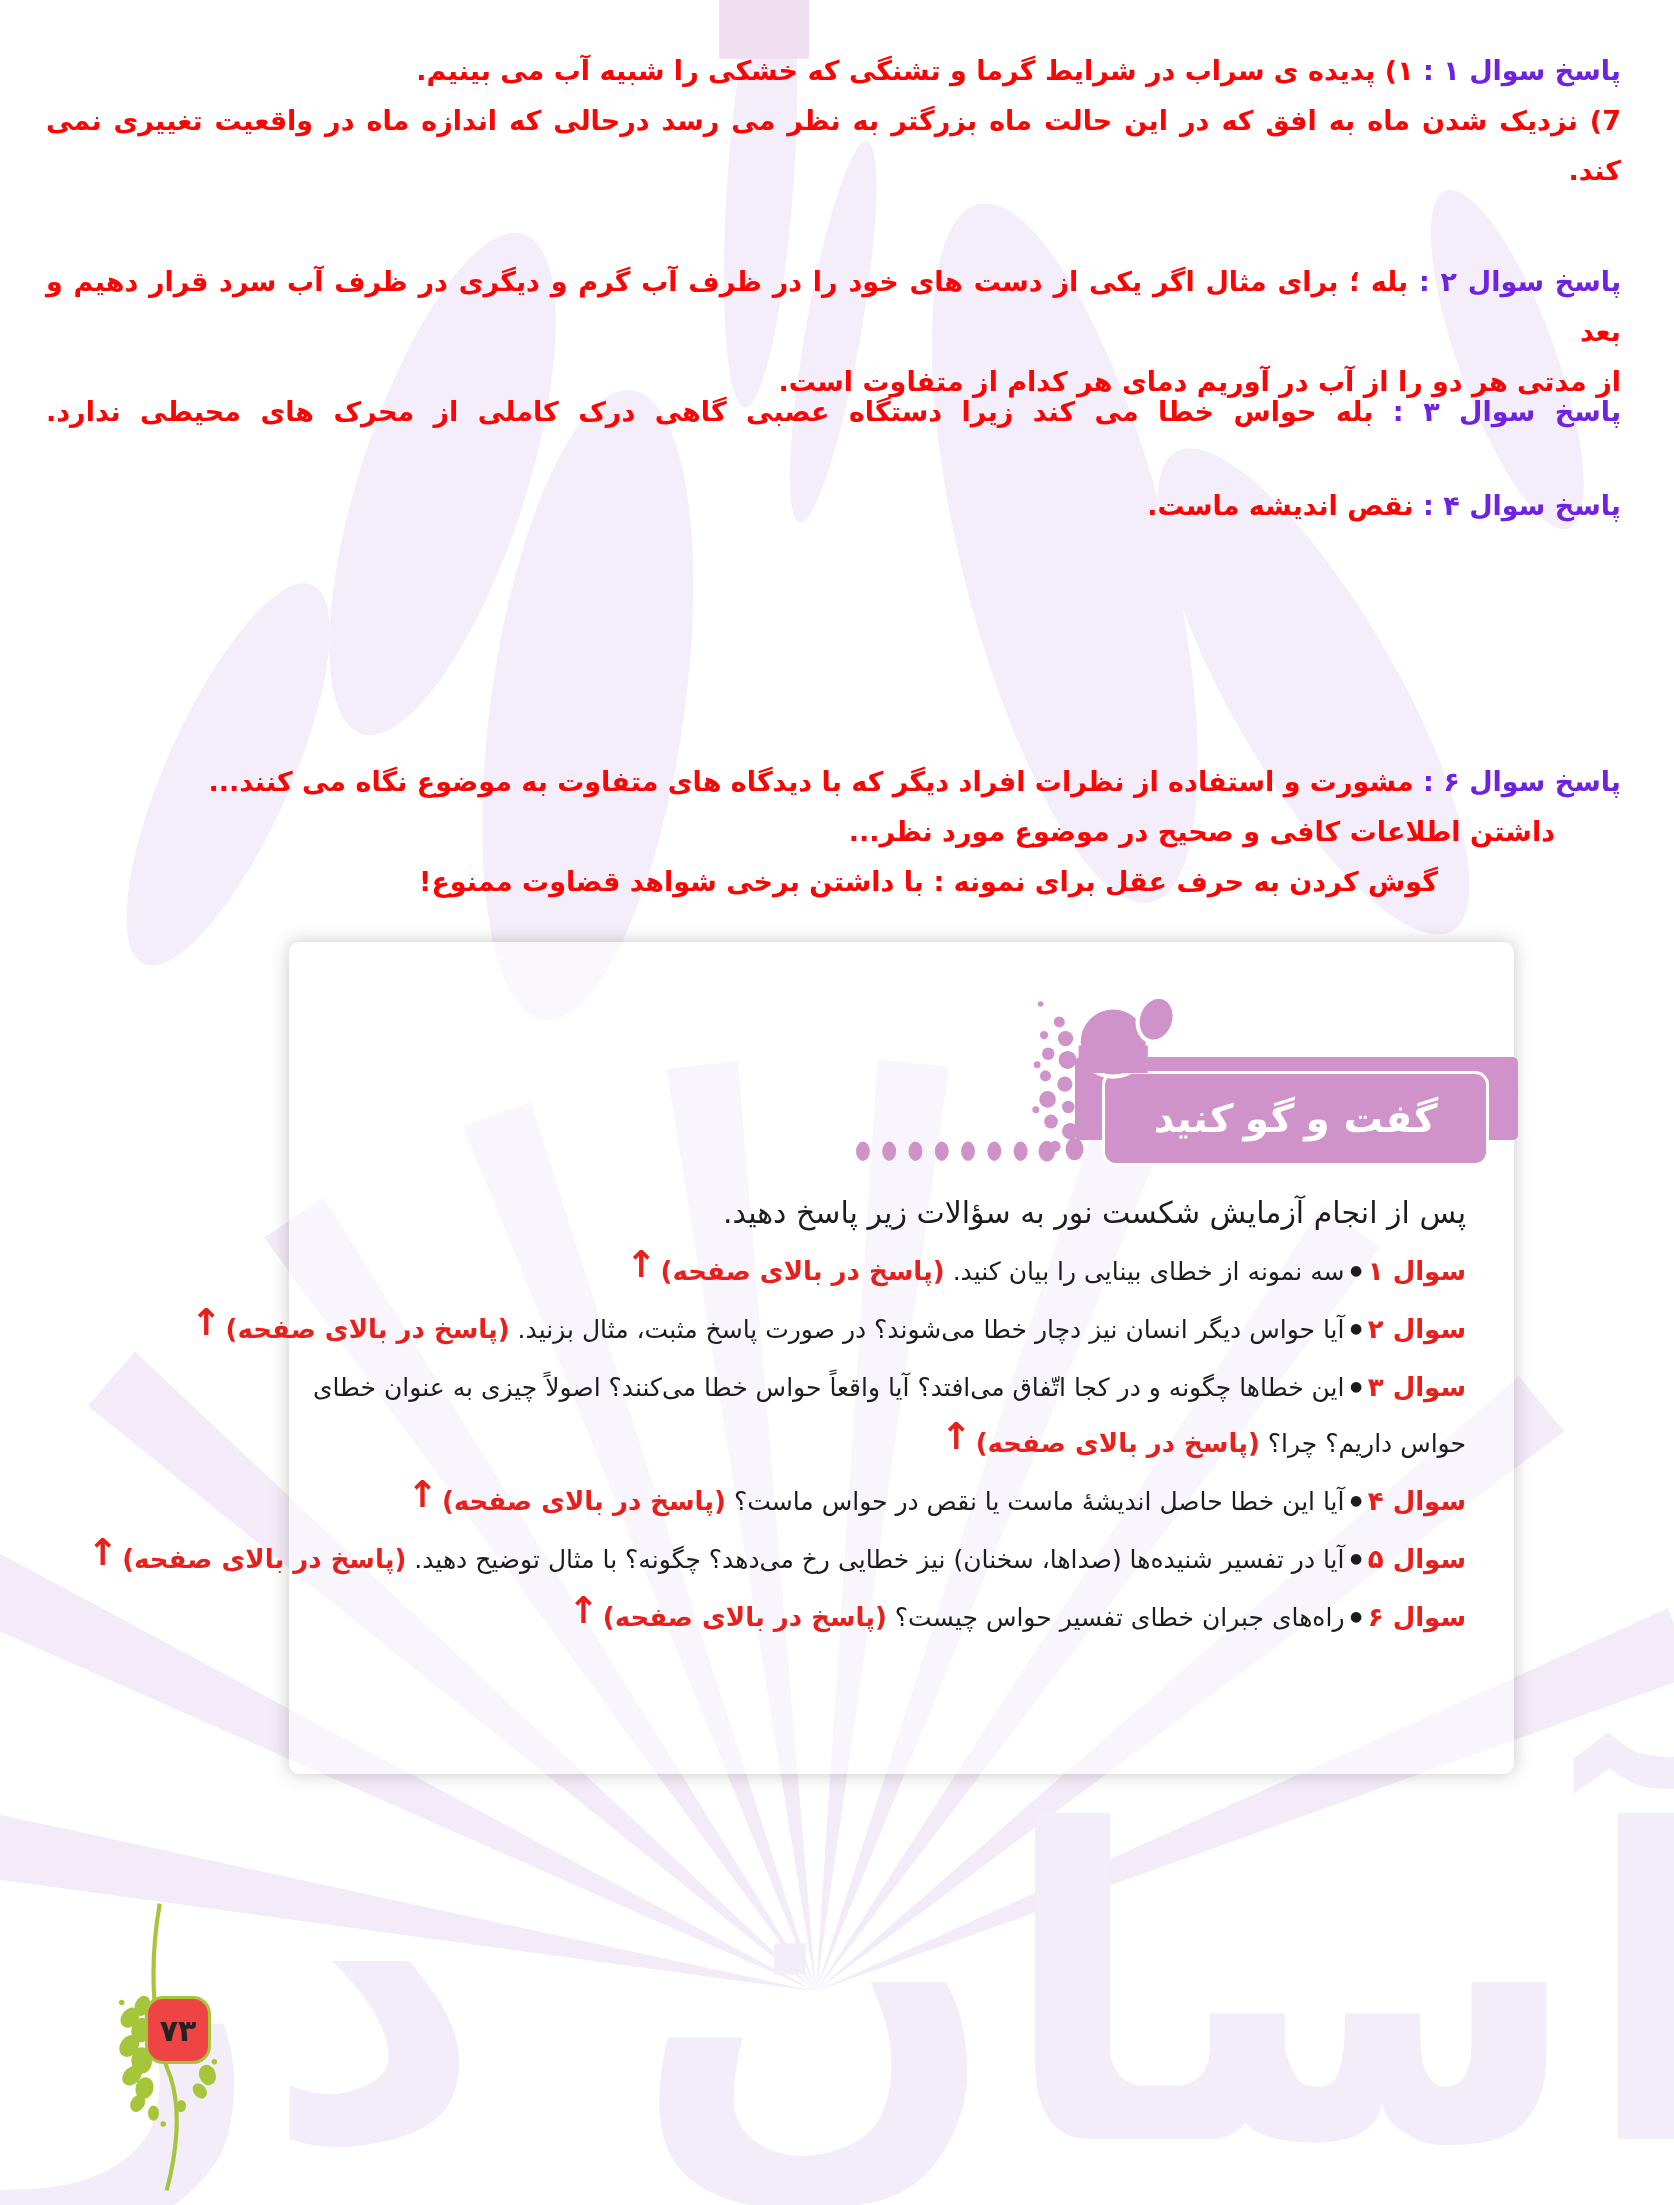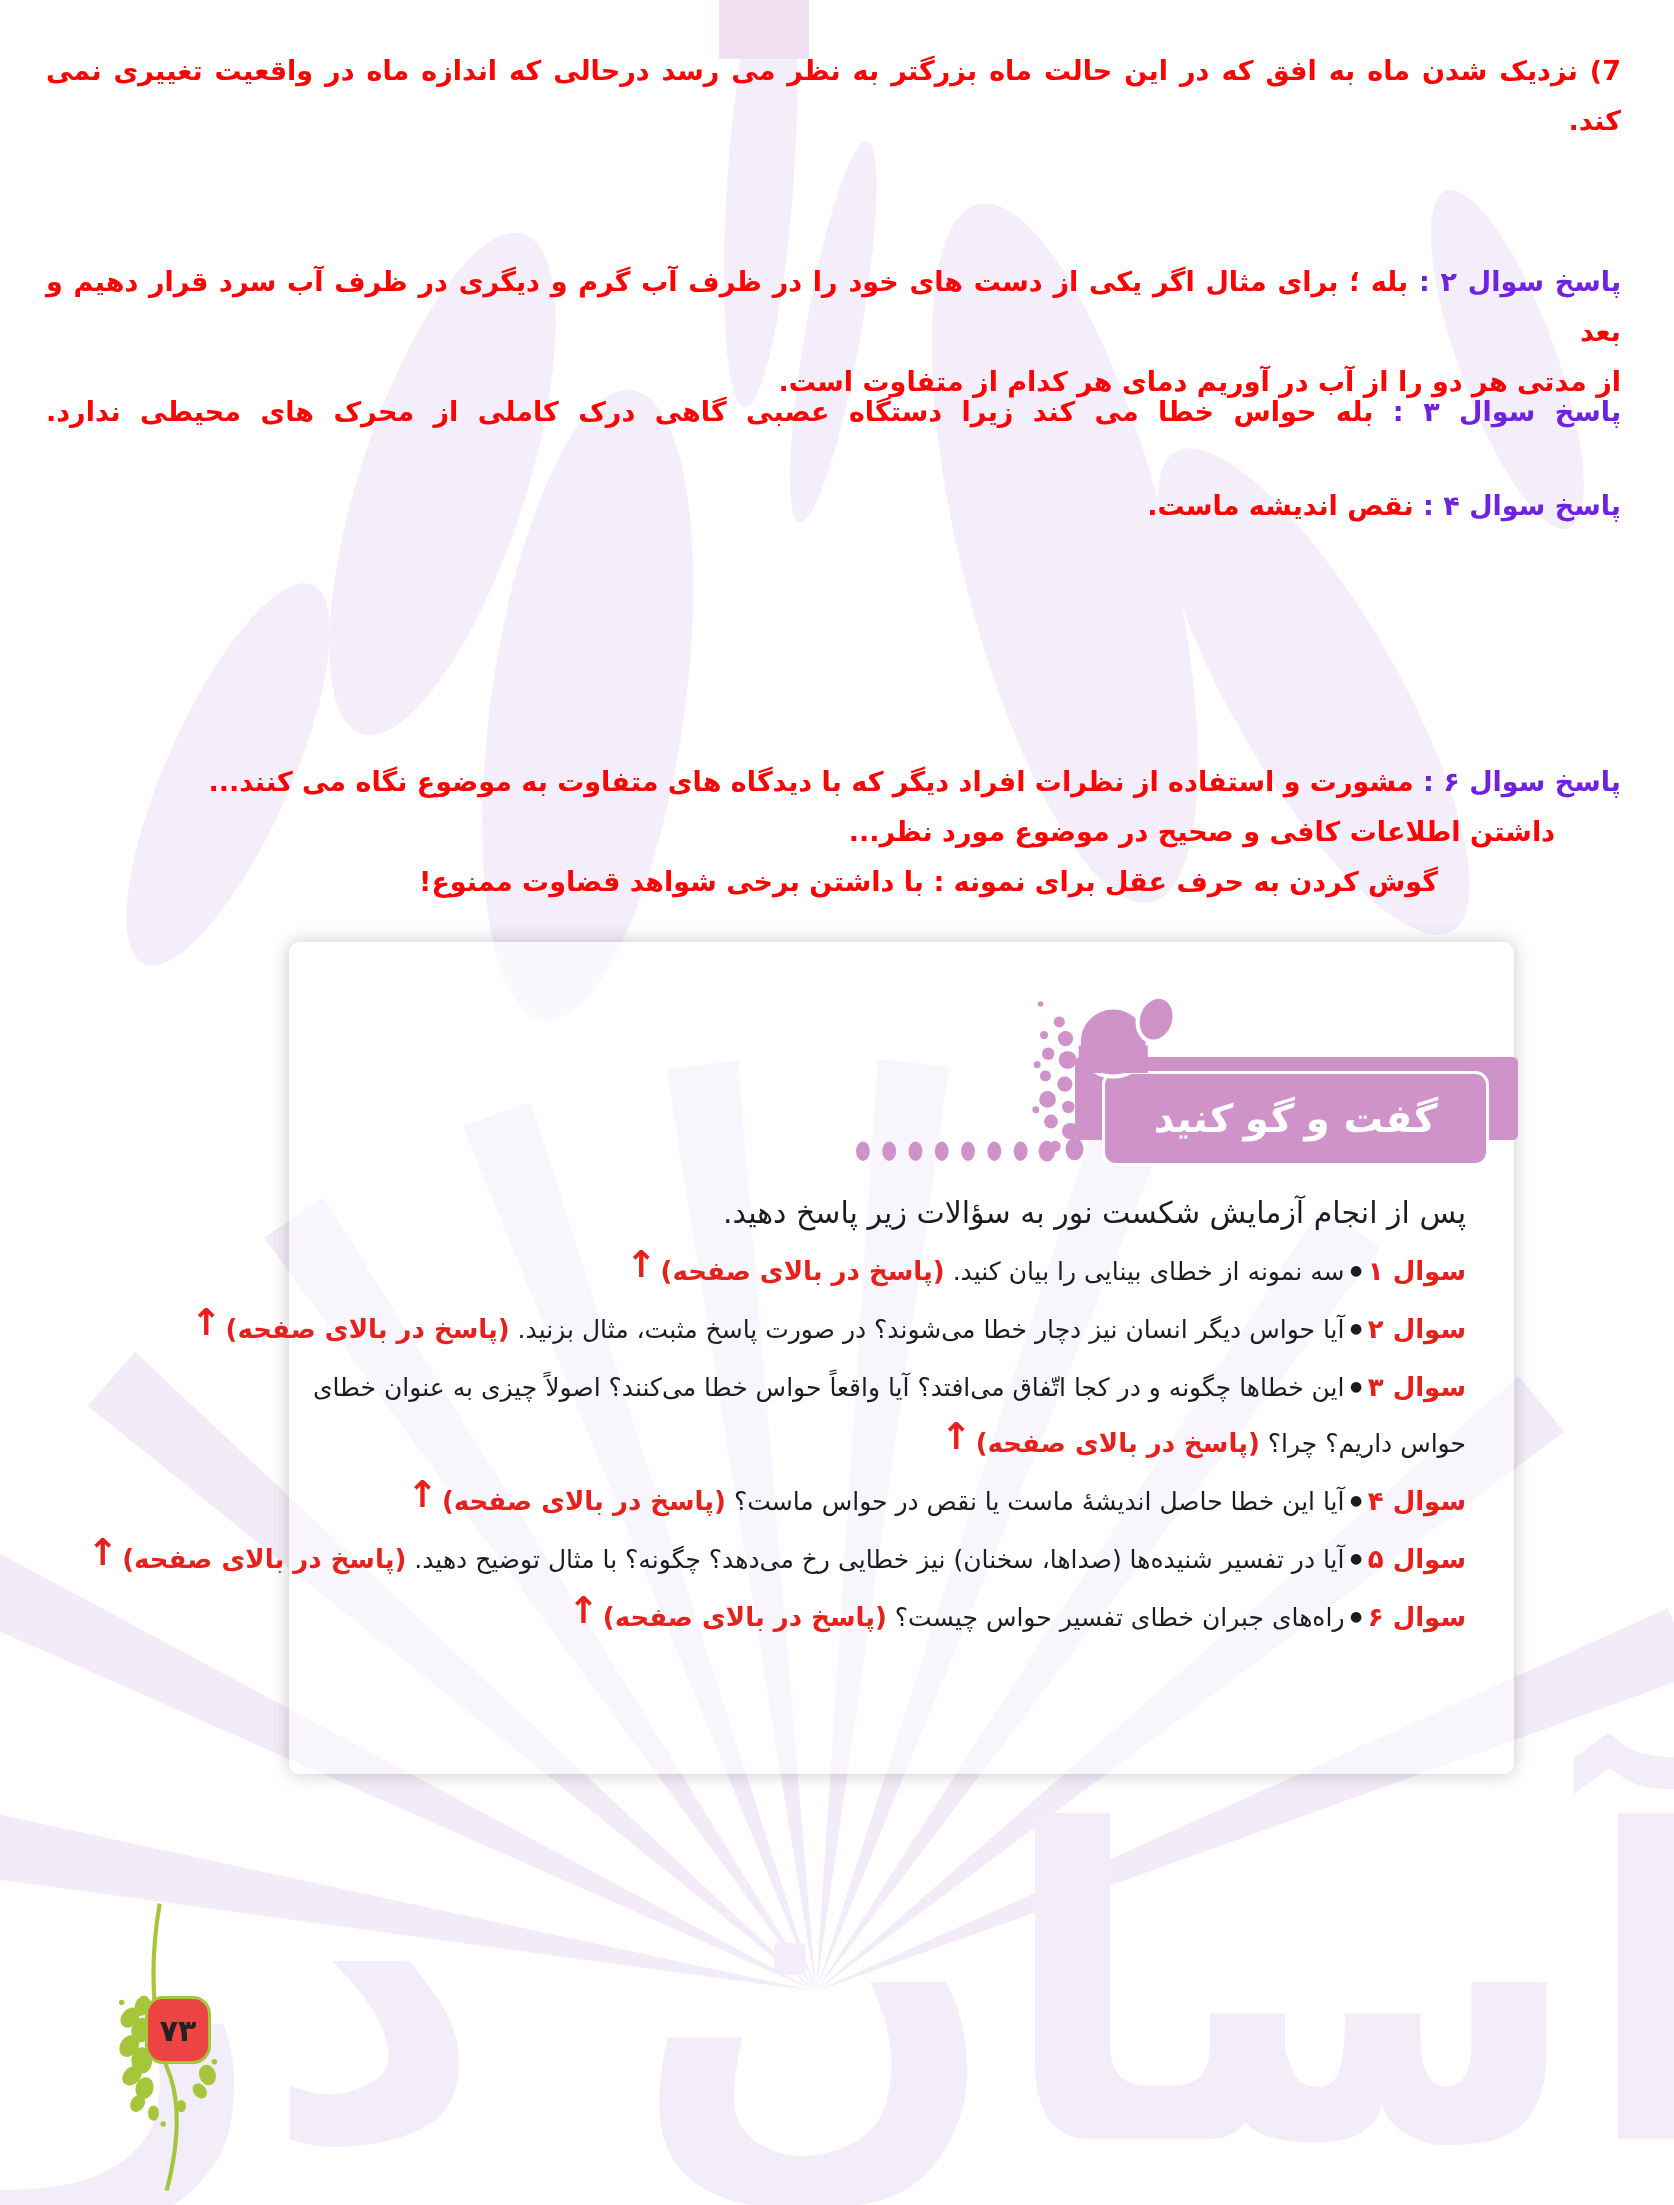--- a/index.html
+++ b/index.html
@@ -107,20 +107,24 @@
       <polygon points="0,0 -52,-1350 52,-1350" transform="rotate(51)"></polygon>
       <polygon points="0,0 -52,-1350 52,-1350" transform="rotate(68)"></polygon>
     </g>
   </svg>
 
   <div class="wm-text">آسان درس</div>
 
   <div class="answers">
 
     <div class="ans-block" style="top:46px;">
+      <div class="ans-line al-right">
+        <span class="ans-label">پاسخ سوال ۱ :</span>
+        <span>۱) پدیده ی سراب در شرایط گرما و تشنگی که خشکی را شبیه آب می بینیم.</span>
+      </div>
       <div class="ans-line al-fill">7) نزدیک شدن ماه به افق که در این حالت ماه بزرگتر به نظر می رسد درحالی که اندازه ماه در واقعیت تغییری نمی کند.</div>
     </div>
 
     <div class="ans-block" style="top:257px;">
       <div class="ans-line al-fill">
         <span class="ans-label">پاسخ سوال ۲ :</span>
         <span>بله ؛ برای مثال اگر یکی از دست های خود را در ظرف آب گرم و دیگری در ظرف آب سرد قرار دهیم و بعد</span>
       </div>
       <div class="ans-line al-center">از مدتی هر دو را از آب در آوریم دمای هر کدام از متفاوت است.</div>
     </div>

